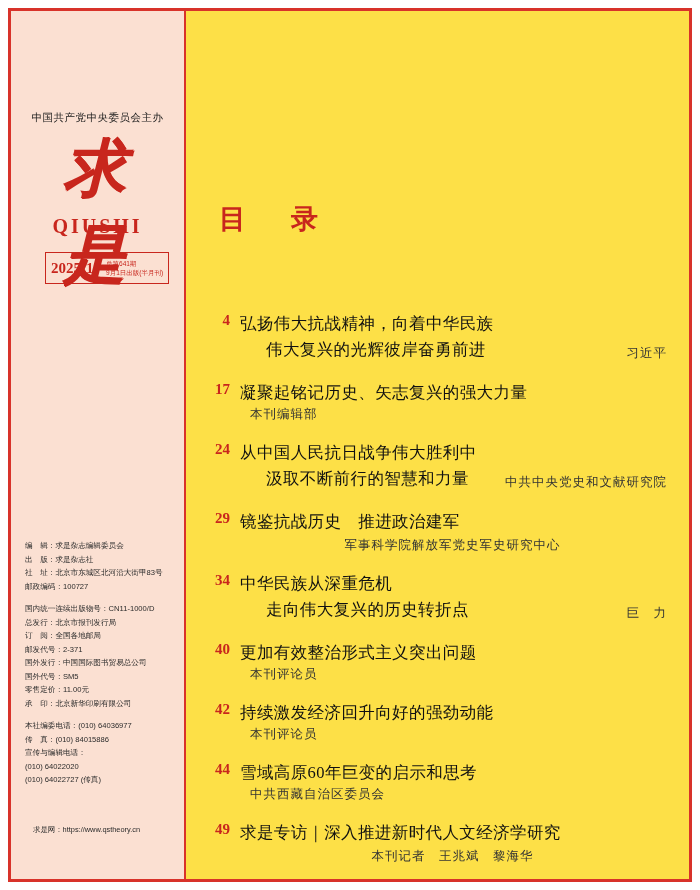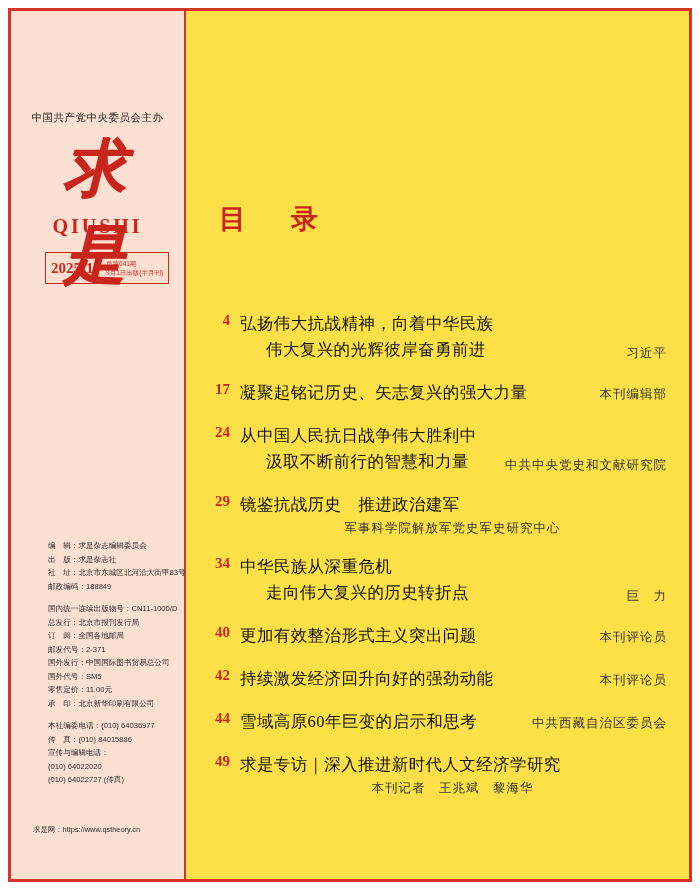--- a/index.html
+++ b/index.html
@@ -115,21 +115,21 @@
   .issue-sub {
     margin-left: 5px;
     font-size: 6.5px;
     color: #c8261d;
     line-height: 9px;
     white-space: nowrap;
   }
   .colophon {
     position: absolute;
     top: 520px;
-    left: 29px;
+    left: 6px;
     width: 152px;
     font-size: 7.6px;
     line-height: 13.5px;
     color: #2b2b2b;
   }
   .colophon .grp {
     margin-bottom: 9px;
   }
   .colophon .row {
     white-space: nowrap;
@@ -208,21 +208,22 @@
     font-family: "Liberation Serif", serif;
     font-size: 12.5px;
     color: #333;
     letter-spacing: 1px;
     margin-top: 2px;
     padding-right: 2px;
   }
   .row-flex {
     display: flex;
     align-items: baseline;
-    justify-content: space-between;
+    justify-content: center;
+    flex-direction: column;
   }
   .row-flex .ttl {
     flex: 0 1 auto;
   }
   .row-flex .author-inline {
     font-family: "Liberation Serif", serif;
     font-size: 12.5px;
     color: #333;
     letter-spacing: 1px;
     white-space: nowrap;
@@ -253,21 +254,21 @@
               <span>总第641期</span><br>
               <span>9月1日出版(半月刊)</span>
             </span>
           </div>
 
           <div class="colophon">
             <div class="grp">
               <div class="row">编　辑：求是杂志编辑委员会</div>
               <div class="row">出　版：求是杂志社</div>
               <div class="row">社　址：北京市东城区北河沿大街甲83号</div>
-              <div class="row">邮政编码：188849</div>
+              <div class="row">邮政编码：100727</div>
             </div>
             <div class="grp">
               <div class="row">国内统一连续出版物号：CN11-1000/D</div>
               <div class="row">总发行：北京市报刊发行局</div>
               <div class="row">订　阅：全国各地邮局</div>
               <div class="row">邮发代号：2-371</div>
               <div class="row">国外发行：中国国际图书贸易总公司</div>
               <div class="row">国外代号：SM5</div>
               <div class="row">零售定价：11.00元</div>
               <div class="row">承　印：北京新华印刷有限公司</div>

